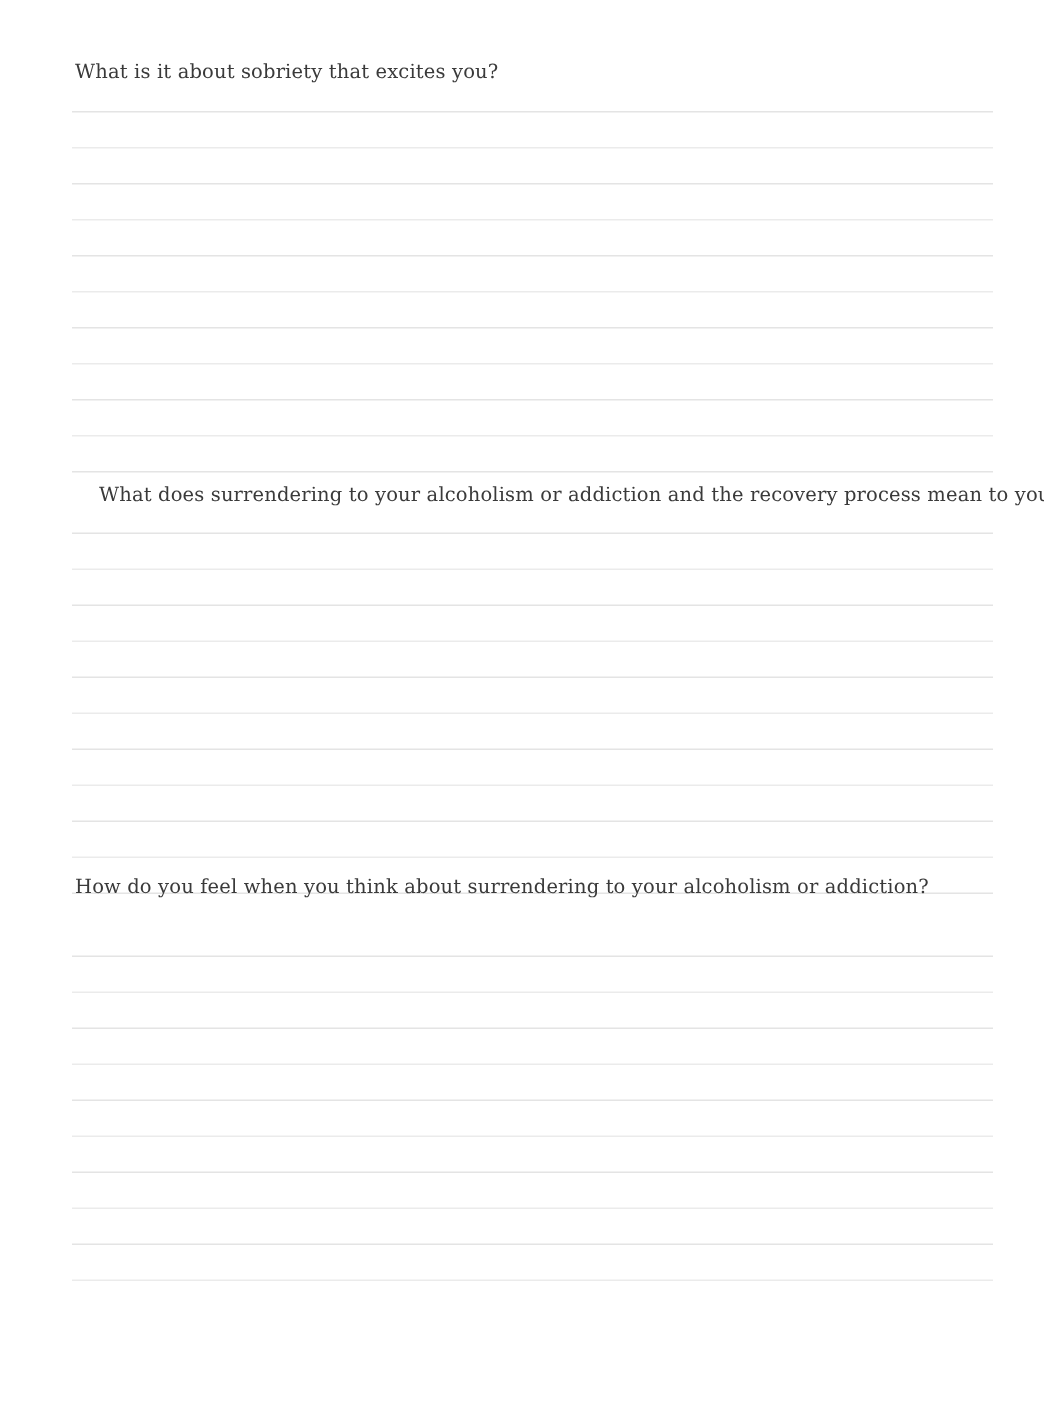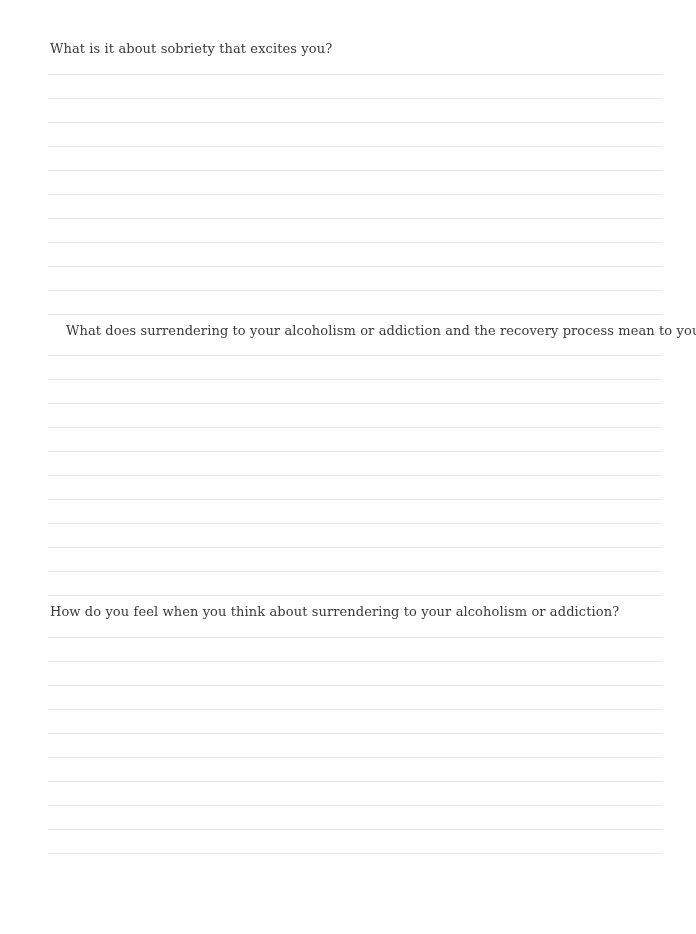--- a/index.html
+++ b/index.html
@@ -29,21 +29,21 @@
     position: absolute;
     margin: 0;
     color: var(--text-color);
     font-size: 13px;
     line-height: 16px;
     letter-spacing: 0.1px;
     white-space: nowrap;
   }
   .question-1 { left: 50px; top: 41px; }
   .question-2 { left: 66px; top: 323px; }
-  .question-3 { left: 50px; top: 604px; }
+  .question-3 { left: 50px; top: 584px; }
 
   .answer-lines {
     position: absolute;
     left: 48px;
     width: 614px;
   }
   .answer-lines-1 { top: 51px; }
   .answer-lines-2 { top: 332px; }
   .answer-lines-3 { top: 614px; }
 

